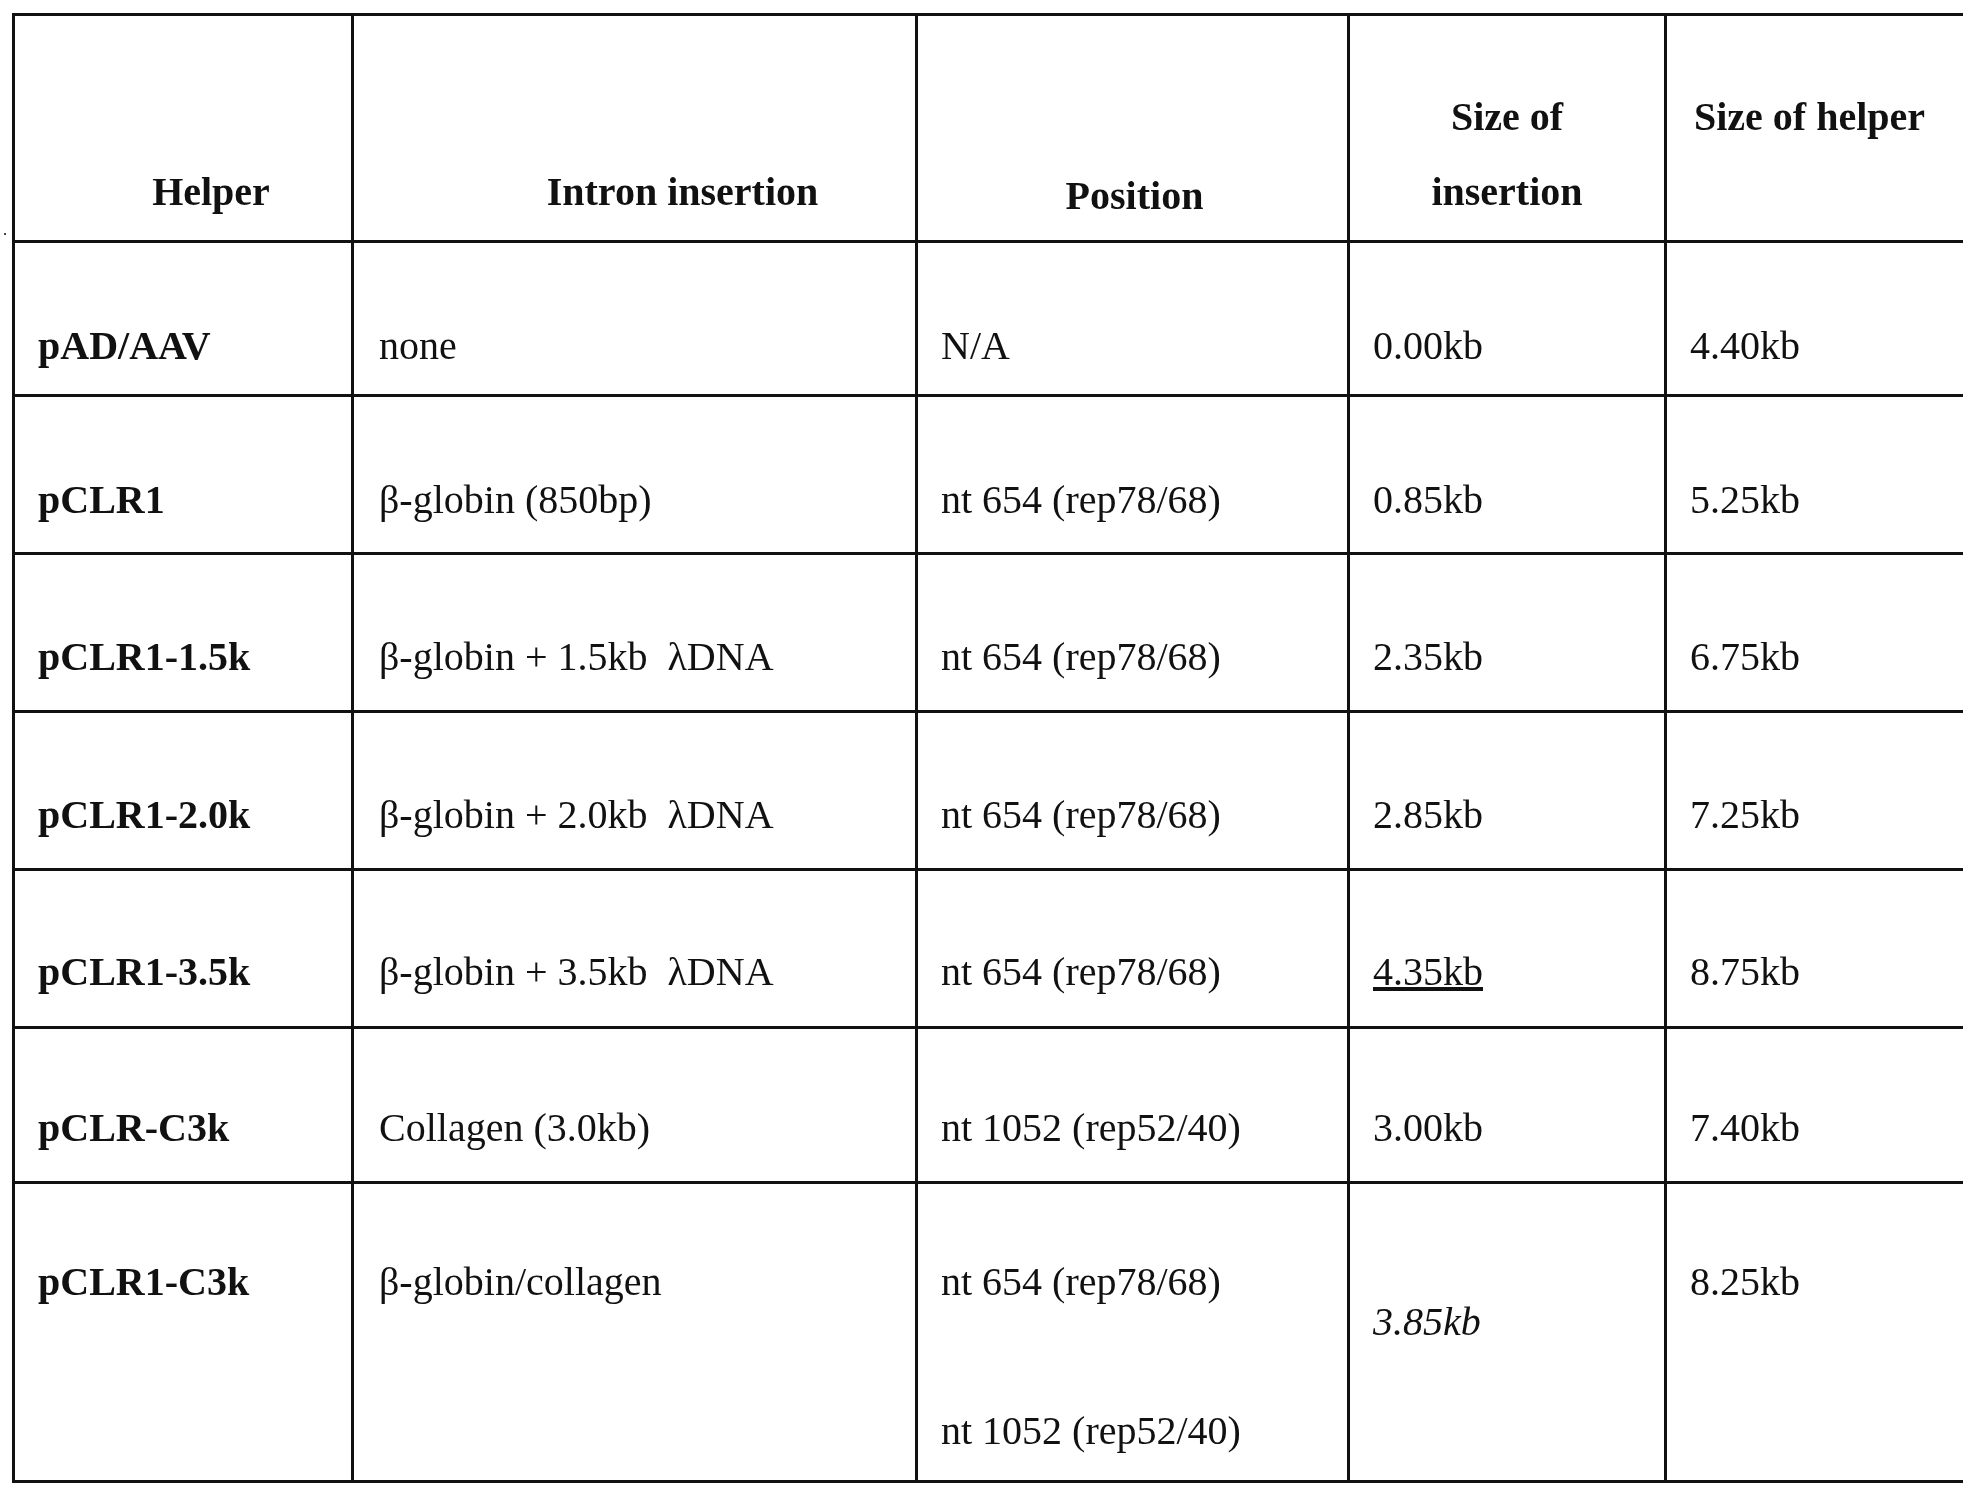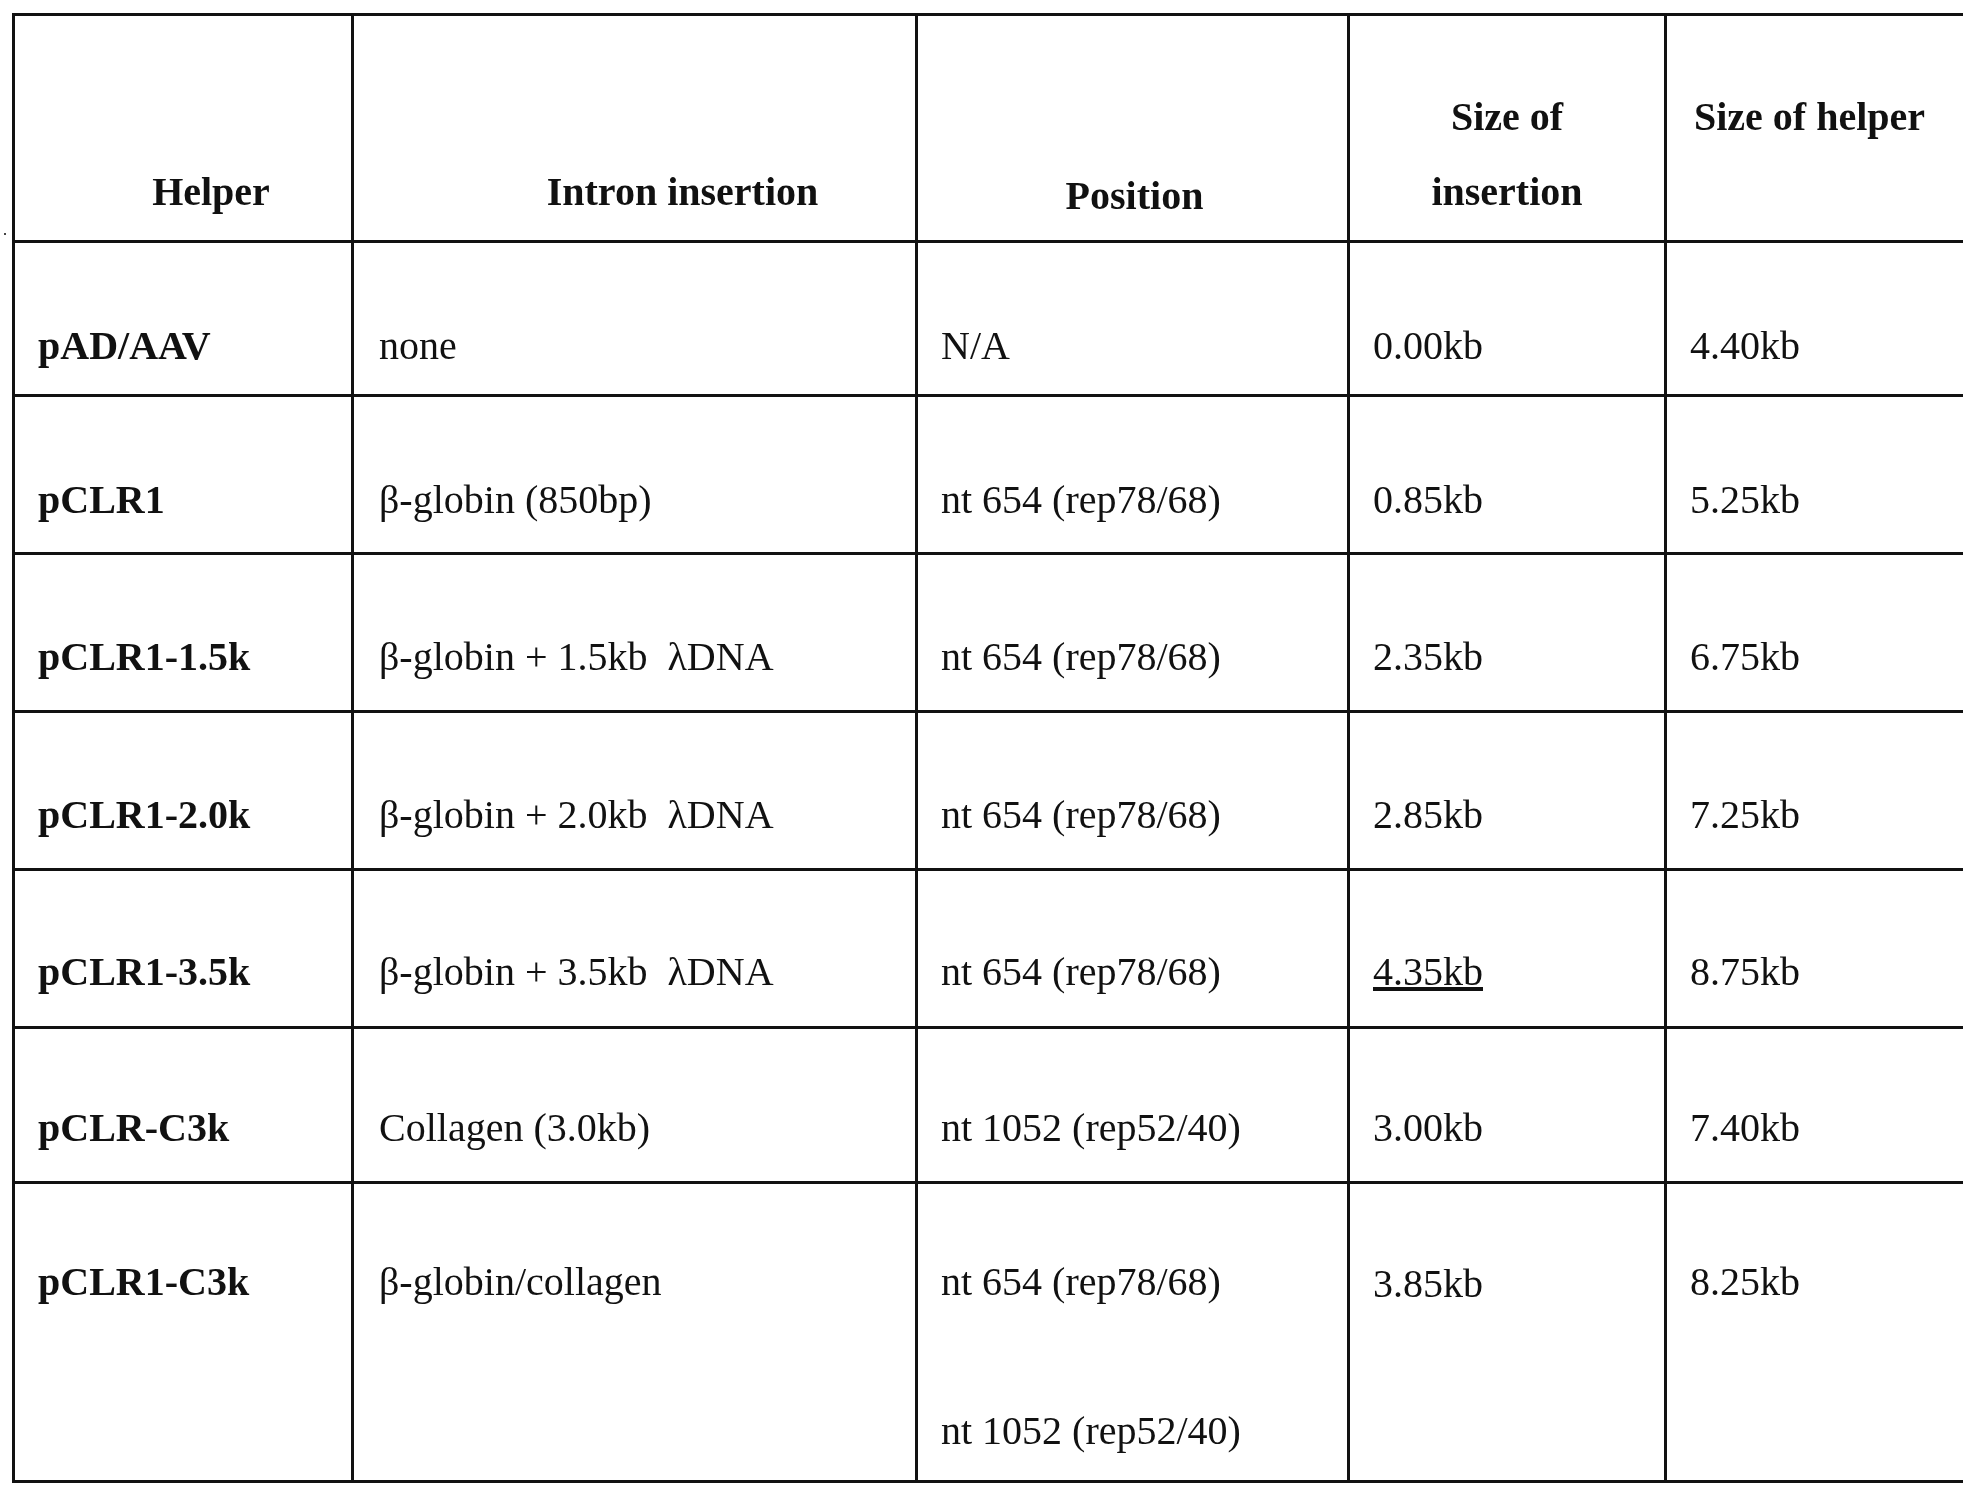--- a/index.html
+++ b/index.html
@@ -125,17 +125,17 @@
     <div class="cell" style="left:941px; top:1108px;">nt 1052 (rep52/40)</div>
     <div class="cell" style="left:1373px; top:1108px;">3.00kb</div>
     <div class="cell" style="left:1690px; top:1108px;">7.40kb</div>
   </div>
 
   <div>
     <div class="cell bold" style="left:38px; top:1262px;">pCLR1-C3k</div>
     <div class="cell" style="left:379px; top:1262px;">β-globin/collagen</div>
     <div class="cell" style="left:941px; top:1262px;">nt 654 (rep78/68)</div>
     <div class="cell" style="left:941px; top:1411px;">nt 1052 (rep52/40)</div>
-    <div class="cell" style="left:1373px; top:1264px;">3.85kb</div>
+    <div class="cell" style="left:1373px; top:1302px;font-style:italic;">3.85kb</div>
     <div class="cell" style="left:1690px; top:1262px;">8.25kb</div>
   </div>
 
 </div>
 
 </body></html>

